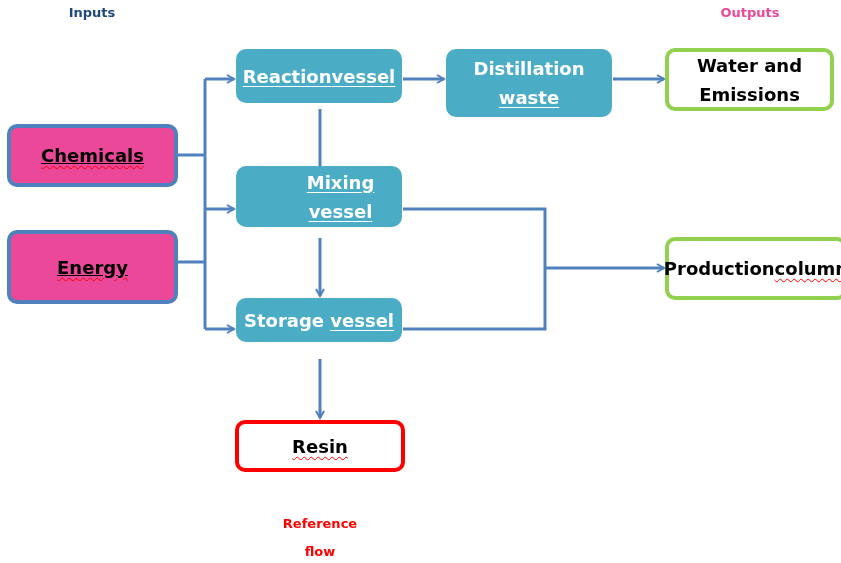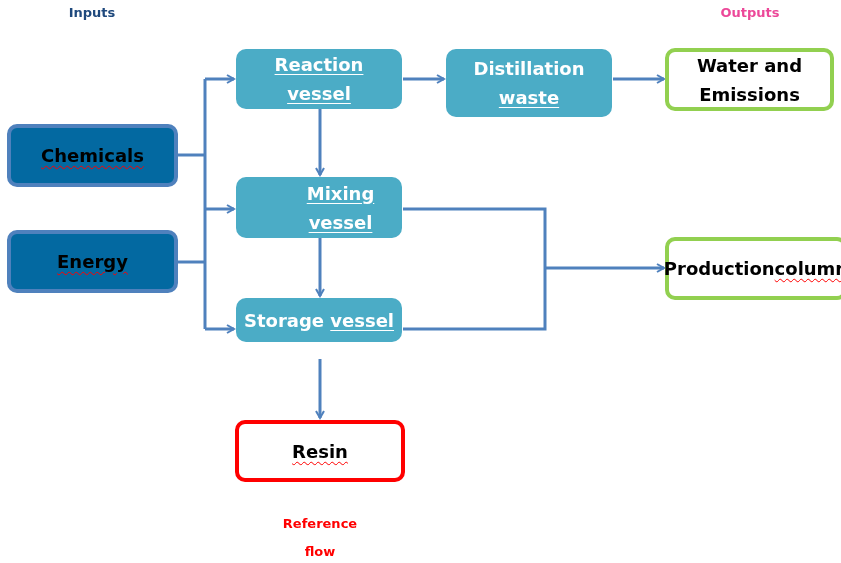--- a/index.html
+++ b/index.html
@@ -4,21 +4,21 @@
 <style>
   html, body { margin: 0; padding: 0; background: #ffffff; }
   body { width: 841px; height: 563px; position: relative; overflow: hidden;
          font-family: "DejaVu Sans", "Liberation Sans", sans-serif; }
   .heading { position: absolute; font-weight: bold; font-size: 13px; text-align: center; }
   .node { position: absolute; box-sizing: border-box; display: flex; align-items: center;
           justify-content: center; text-align: center; font-weight: bold; font-size: 18px;
           line-height: 29px; border-radius: 10px; }
   .process { background: #4bacc6; color: #ffffff; }
   .process .u { text-decoration: underline; text-decoration-color: #ffffff; }
-  .input { background: #0369a1; border: 4px solid #4f81bd; color: #000000; }
+  .input { background: #ec4899; border: 4px solid #4f81bd; color: #000000; text-decoration: underline; }
   .output { background: #ffffff; border: 4px solid #92d050; color: #000000; }
   .ref { background: #ffffff; border: 4px solid #ff0000; color: #000000; }
   .sq { text-decoration: underline wavy #ff0000; text-decoration-thickness: 1px; text-underline-offset: 3px; }
   svg.conn { position: absolute; left: 0; top: 0; }
 </style>
 </head>
 <body>
 
 <svg class="conn" width="841" height="563">
   <defs>
@@ -51,43 +51,43 @@
 </svg>
 
 <div class="heading" style="left:40px; top:5px; width:104px; color:#1f497d;">Inputs</div>
 <div class="heading" style="left:690px; top:5px; width:120px; color:#ec4899;">Outputs</div>
 <div class="heading" style="left:250px; top:510px; width:140px; color:#ff0000; white-space:pre-line; line-height:28px;">Reference
 flow</div>
 
 <div class="node input" style="left:7px; top:124px; width:171px; height:63px;">
   <span class="sq">Chemicals</span>
 </div>
-<div class="node input" style="left:7px; top:230px; width:171px; height:63px;">
+<div class="node input" style="left:7px; top:230px; width:171px; height:74px;">
   <span class="sq">Energy</span>
 </div>
 
-<div class="node process" style="left:236px; top:49px; width:166px; height:60px; flex-direction:column;">
+<div class="node process" style="left:236px; top:49px; width:166px; height:54px; flex-direction:row;">
   <span class="u sq">Reaction</span>
   <span class="u sq">vessel</span>
 </div>
 <div class="node process" style="left:446px; top:49px; width:166px; height:68px; flex-direction:column;">
   <span>Distillation</span>
   <span class="u sq">waste</span>
 </div>
-<div class="node process" style="left:236px; top:177px; width:166px; height:61px;padding-left:43px;">
+<div class="node process" style="left:236px; top:166px; width:166px; height:61px;padding-left:43px;">
   <span class="u sq">Mixing vessel</span>
 </div>
 <div class="node process" style="left:236px; top:298px; width:166px; height:44px;">
   <span>Storage <span class="u sq">vessel</span></span>
 </div>
 
 <div class="node output" style="left:665px; top:48px; width:169px; height:63px; flex-direction:column;">
   <span>Water and</span>
   <span>Emissions</span>
 </div>
 <div class="node output" style="left:665px; top:237px; width:182px; height:63px; flex-direction:row;">
   <span>Production</span>
   <span class="sq">column</span>
 </div>
 
-<div class="node ref" style="left:235px; top:420px; width:170px; height:62px;align-items:center;">
+<div class="node ref" style="left:235px; top:420px; width:170px; height:52px;align-items:center;">
   <span class="sq">Resin</span>
 </div>
 
 </body></html>

